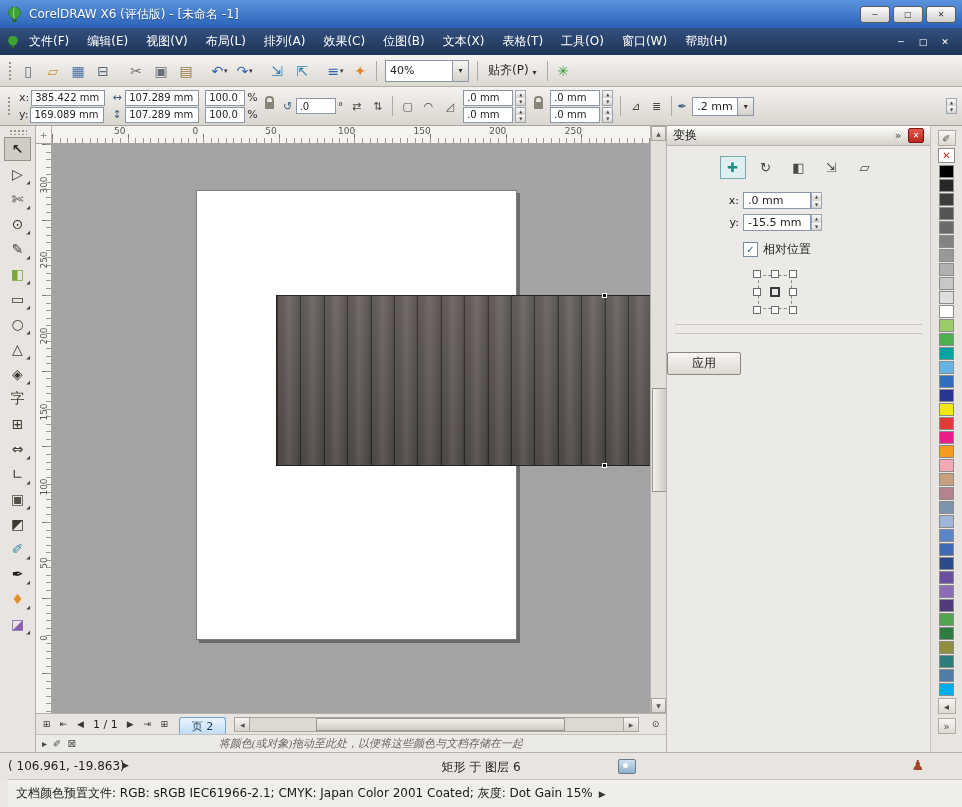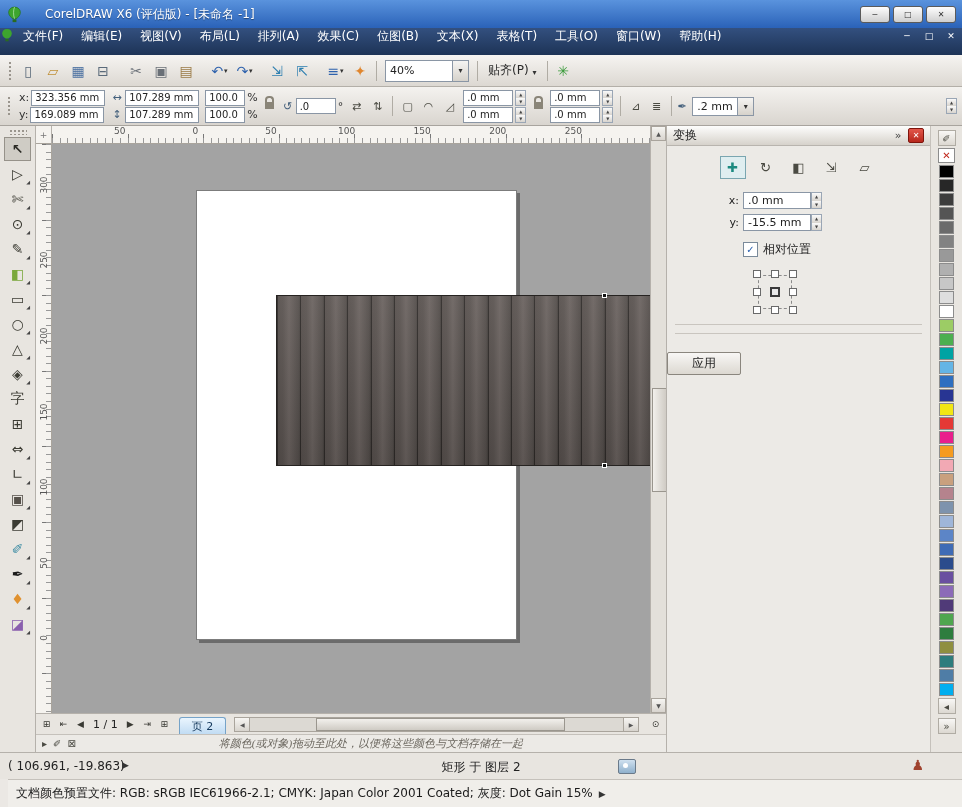--- a/index.html
+++ b/index.html
@@ -1,27 +1,27 @@
 <!DOCTYPE html>
 <html><head>
 <meta charset="utf-8">
 <style>
   html,body{margin:0;padding:0;}
   body{width:962px;height:807px;position:relative;overflow:hidden;background:#ebe8e4;
        font-family:"DejaVu Sans",sans-serif;font-size:12px;color:#222;}
   
   .titlebar{position:absolute;left:0;top:0;width:962px;height:28px;
     background:linear-gradient(#5a93dd,#2a62b8);display:flex;align-items:center;padding:0 6px;box-sizing:border-box;}
-  .titlebar .title{color:#fff;margin-left:22px;text-shadow:0 1px 1px rgba(0,0,0,.4);font-size:12px;}
+  .titlebar .title{color:#fff;margin-left:6px;text-shadow:0 1px 1px rgba(0,0,0,.4);font-size:12px;}
   .win-btns{margin-left:auto;display:flex;}
   .win-btn{width:28px;height:15px;margin-left:3px;border:1px solid #5a5a5a;border-radius:3px;
     background:linear-gradient(#fdfdfd,#cfcfcf);font-size:8px;color:#333;display:flex;align-items:center;justify-content:center;}
   
   .menubar{position:absolute;left:0;top:28px;width:962px;height:27px;
-    background:linear-gradient(#33507f,#1d3356);display:flex;padding:0 0;box-sizing:border-box;}
+    background:linear-gradient(#33507f,#1d3356);display:flex;align-items:center;padding:0 6px;box-sizing:border-box;}
   .menu-items{display:flex;}
   .menu-item{color:#fff;padding:0 9px;font-size:12px;cursor:default;}
   .mdi-btns{margin-left:auto;display:flex;}
   .mdi-btn{color:#fff;width:22px;height:16px;font-size:9px;display:flex;align-items:center;justify-content:center;}
   
   .toolbar{position:absolute;left:0;top:55px;width:962px;height:32px;box-sizing:border-box;
     background:linear-gradient(#f6f4f1,#dcd8d2);border-bottom:1px solid #b3afa8;display:flex;align-items:center;padding:0 4px;}
   .grip{width:5px;height:20px;margin:0 4px;background-image:radial-gradient(circle,#9a958d 1px,transparent 1.2px);background-size:4px 4px;}
   .tb-btn{width:23px;height:23px;display:flex;align-items:center;justify-content:center;position:relative;}
   .tb-btn .g{font-size:14px;line-height:1;}
@@ -272,21 +272,21 @@
   <span class="tb-btn">
     <span class="g" style="color:#3c9c3c;">✳</span>
   </span>
 </div>
 
 <div class="propbar">
   <span class="grip"></span>
   <div class="pgroup">
     <div class="prow">
         <span class="plab">x:</span>
-      <span class="pfield w72">323.356 mm</span>
+      <span class="pfield w72">385.422 mm</span>
       </div>
     <div class="prow">
         <span class="plab">y:</span>
       <span class="pfield w72">169.089 mm</span>
       </div>
   </div>
   <div class="pgroup">
     <div class="prow">
         <span class="picon">↔</span>
       <span class="pfield w72">107.289 mm</span>
@@ -661,21 +661,21 @@
       <div class="swatch" style="background: rgb(79, 125, 166);"></div>
       <div class="swatch" style="background: rgb(0, 174, 239);"></div>
     </div>
   <span class="pal-btn" style="margin-top:2px;">◂</span>
   <span class="pal-btn">»</span>
 </div>
 
 <div class="statusbar">
   <span class="coords">( 106.961, -19.863)</span>
   <span class="coords-fly">▶</span>
-  <span class="obj-info">矩形 于 图层 2</span>
+  <span class="obj-info">矩形 于 图层 6</span>
   <span class="media-icon"></span>
   <span class="user-icon">♟</span>
 </div>
 
 <div class="bottombar">
   <span class="profile-text">文档颜色预置文件: RGB: sRGB IEC61966-2.1; CMYK: Japan Color 2001 Coated; 灰度: Dot Gain 15%</span>
   <span class="profile-fly">▶</span>
 </div>
 
 </body></html>

